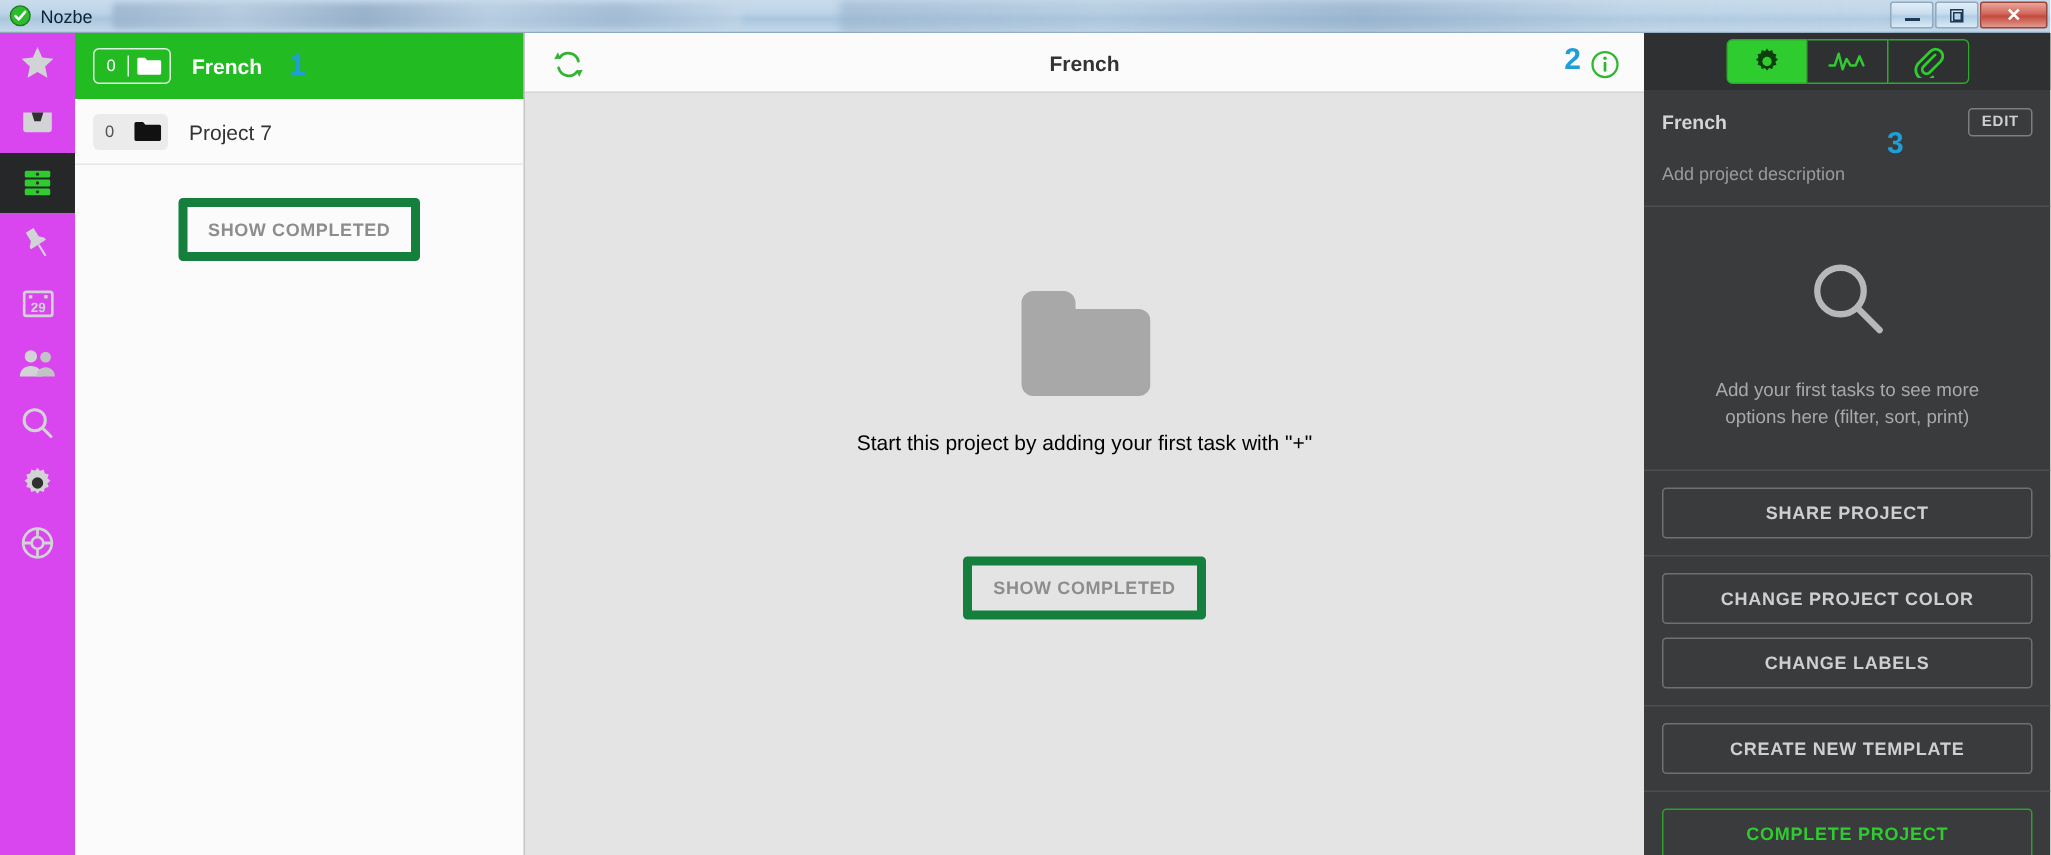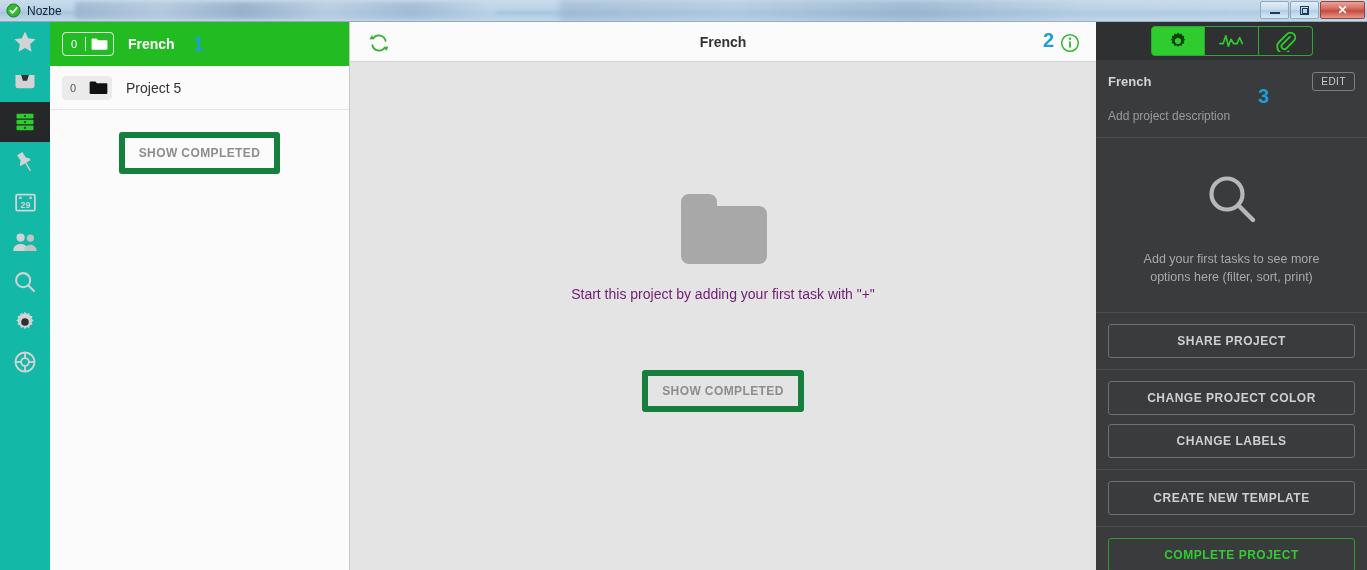--- a/index.html
+++ b/index.html
@@ -70,21 +70,21 @@
   .restore-sq { width: 9px; height: 9px; border: 1.5px solid #1c3b55; position: relative; }
   .restore-sq:before {
     content: ""; position: absolute; left: 1px; top: 1px;
     width: 4px; height: 4px; border: 1px solid #1c3b55;
   }
 
   
   .rail {
     position: absolute; left: 0; top: 22px;
     width: 50px; height: 548px;
-    background: #14b8a6;
+    background: #d946ef;
   }
   .rail-item {
     width: 50px; height: 40px;
     display: flex; align-items: center; justify-content: center;
     cursor: pointer;
   }
   .rail-item.active { background: #262728; }
   .rail-item svg { display: block; }
 
   
@@ -170,21 +170,21 @@
   .sync-icon { position: absolute; left: 18px; top: 10px; cursor: pointer; }
   .info-icon { position: absolute; right: 16px; top: 11px; cursor: pointer; }
   .annot-2 { position: absolute; right: 42px; top: 8px; }
 
   .center-body {
     height: 508px;
     display: flex; flex-direction: column; align-items: center;
     padding-top: 128px;
   }
   .folder-big { margin-bottom: 18px; }
-  .empty-text { font-size: 14px; color: #701a75; }
+  .empty-text { font-size: 14px; color: #000000; }
   .center-showcompleted { margin-top: 68px; }
 
   
   .rightpanel {
     position: absolute; left: 1096px; top: 22px;
     width: 271px; height: 548px;
     background: #3a3b3d;
   }
   .rp-tabs {
     height: 38px;
@@ -205,21 +205,21 @@
 
   .rp-sect { border-bottom: 1px solid #4d4e50; padding: 14px 12px; }
   .rp-head { display: flex; align-items: flex-start; position: relative; }
   .rp-title { font-size: 13px; font-weight: bold; color: #d4d4d4; }
   .rp-edit {
     position: absolute; right: 0; top: -2px;
     border: 1px solid #7d7e80;
     border-radius: 3px;
     background: transparent;
     color: #cfcfcf;
-    font-size: 10px; font-weight: normal; letter-spacing: .5px;
+    font-size: 10px; font-weight: bold; letter-spacing: .5px;
     padding: 3px 8px;
     font-family: "Liberation Sans", sans-serif;
     cursor: pointer;
   }
   .rp-desc { margin-top: 20px; font-size: 12px; color: #9a9b9d; }
   .annot-3 { position: absolute; left: 150px; top: 12px; }
 
   .rp-empty {
     padding: 32px 28px 26px;
     text-align: center;
@@ -367,21 +367,21 @@
 
     <div class="proj-row">
       <div class="count-badge">
         <span class="num">0</span>
         <span class="ficon">
           <svg width="19" height="15" viewBox="0 0 18 14">
             <path fill="#111111" d="M0.6 2.2 a1 1 0 0 1 1-1 h4.4 l1.5 1.7 h8.9 a1 1 0 0 1 1 1 v8.2 a1 1 0 0 1 -1 1 h-14.8 a1 1 0 0 1 -1 -1 Z"></path>
           </svg>
         </span>
       </div>
-      <span class="proj-label">Project 5</span>
+      <span class="proj-label">Project 7</span>
     </div>
 
     <div class="left-showcompleted-wrap">
       <button class="btn-outline">SHOW COMPLETED</button>
     </div>
   </div>
 
   <div class="center">
 
     <div class="center-header">

